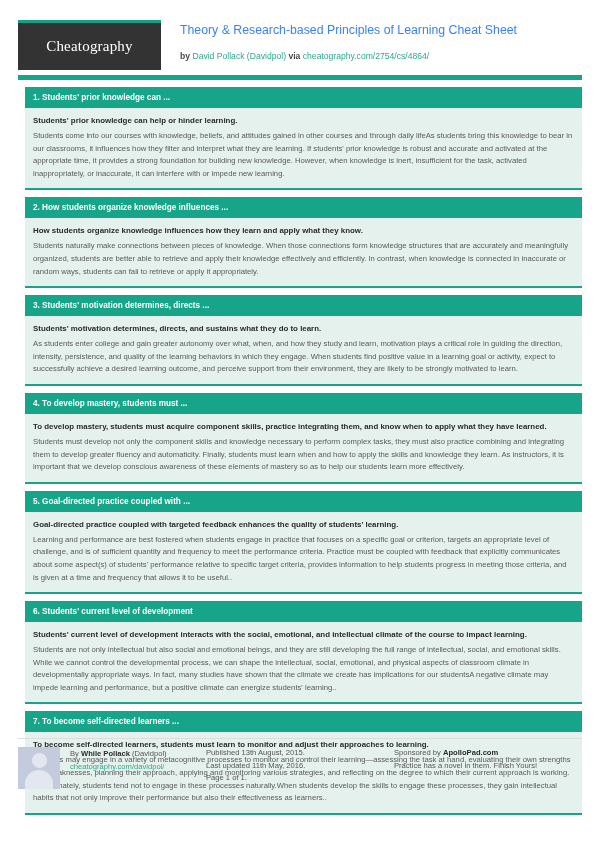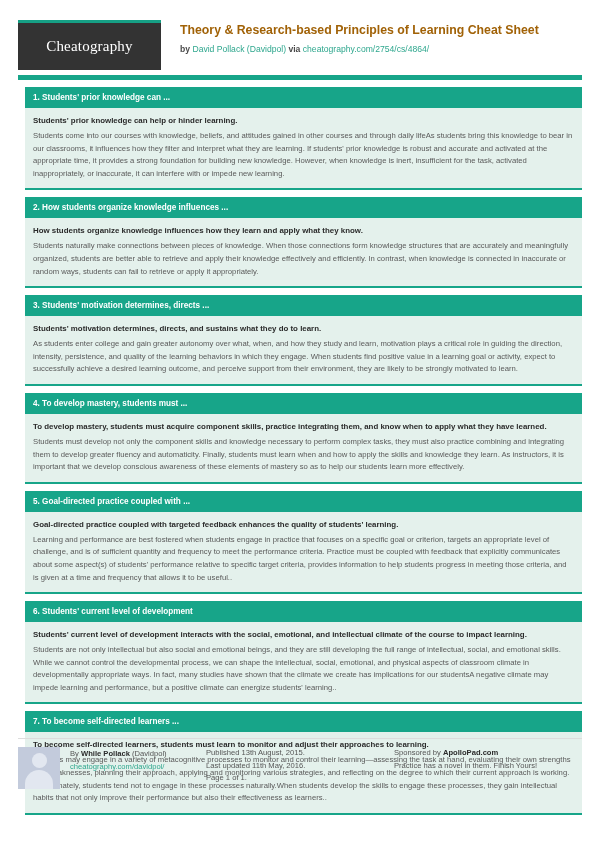--- a/index.html
+++ b/index.html
@@ -44,30 +44,30 @@
     color: #ffffff;
     font-family: "Liberation Serif", serif;
     font-size: 15px;
     letter-spacing: .2px;
   }
   .header-titles {
     margin-left: 19px;
     padding-top: 3px;
   }
   .sheet-title {
-    color: #a16207;
+    color: #3b82f6;
     font-size: 12.3px;
     line-height: 15px;
-    font-weight: bold;
+    font-weight: normal;
     white-space: nowrap;
   }
   .byline {
     font-size: 8.6px;
     line-height: 13px;
-    margin-top: 5px;
+    margin-top: 12px;
     color: #4a4a4a;
     white-space: nowrap;
   }
   .byline .lnk { color: #2fa78e; }
   .byline .plain { color: #4a4a4a; font-weight: bold; }
 
   .header-rule {
     height: 5px;
     background: #17a589;
     margin-top: 7px;

